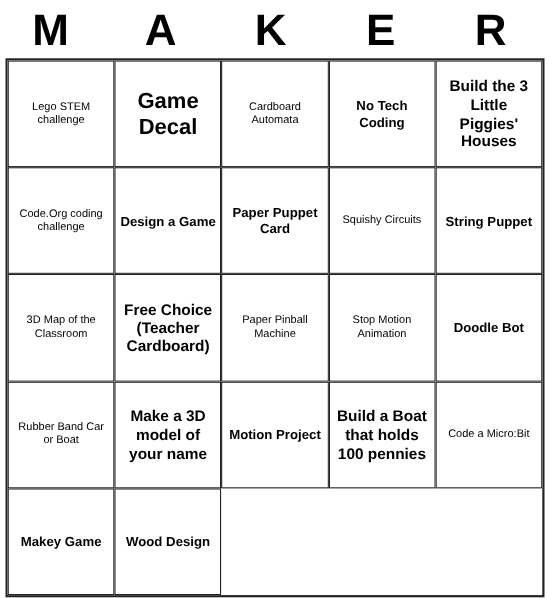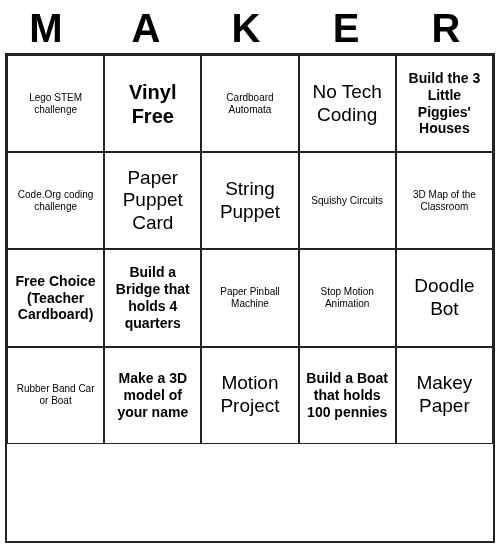--- a/index.html
+++ b/index.html
@@ -44,22 +44,22 @@
       padding: 3px;
       font-size: 11px;
       line-height: 1.2;
       background: #fff;
     }
     .cell.large-text {
       font-size: 20px;
       font-weight: bold;
     }
     .cell.medium-text {
-      font-size: 19px;
-      font-weight: normal;
+      font-size: 12px;
+      font-weight: bold;
     }
     .cell.small-text {
       font-size: 10px;
     }
     .cell.xsmall-text {
       font-size: 14px;
       font-weight: bold;
     }
   </style>
 </head>
@@ -68,32 +68,34 @@
 <div class="title-row">
 <span class="title-letter">M</span>
     <span class="title-letter">A</span>
     <span class="title-letter">K</span>
     <span class="title-letter">E</span>
     <span class="title-letter">R</span>
   </div>
 
 <div class="bingo-grid">
 <div class="cell small-text">Lego STEM challenge</div>
-    <div class="cell large-text">Vinyl Free</div>
+    <div class="cell large-text">Game Decal</div>
     <div class="cell small-text">Cardboard Automata</div>
     <div class="cell medium-text">No Tech Coding</div>
     <div class="cell xsmall-text">Build the 3 Little Piggies' Houses</div>
     <div class="cell small-text">Code.Org coding challenge</div>
+    <div class="cell medium-text">Design a Game</div>
     <div class="cell medium-text">Paper Puppet Card</div>
+    <div class="cell small-text">Squishy Circuits</div>
     <div class="cell medium-text">String Puppet</div>
-    <div class="cell small-text">Squishy Circuits</div>
     <div class="cell small-text">3D Map of the Classroom</div>
     <div class="cell xsmall-text">Free Choice (Teacher Cardboard)</div>
-    <div class="cell xsmall-text">Build a Bridge that holds 4 quarters</div>
     <div class="cell small-text">Paper Pinball Machine</div>
     <div class="cell small-text">Stop Motion Animation</div>
     <div class="cell medium-text">Doodle Bot</div>
     <div class="cell small-text">Rubber Band Car or Boat</div>
     <div class="cell xsmall-text">Make a 3D model of your name</div>
     <div class="cell medium-text">Motion Project</div>
     <div class="cell xsmall-text">Build a Boat that holds 100 pennies</div>
-    <div class="cell medium-text">Makey Paper</div>
+    <div class="cell small-text">Code a Micro:Bit</div>
+    <div class="cell medium-text">Makey Game</div>
+    <div class="cell medium-text">Wood Design</div>
   </div>
 
 </body></html>

